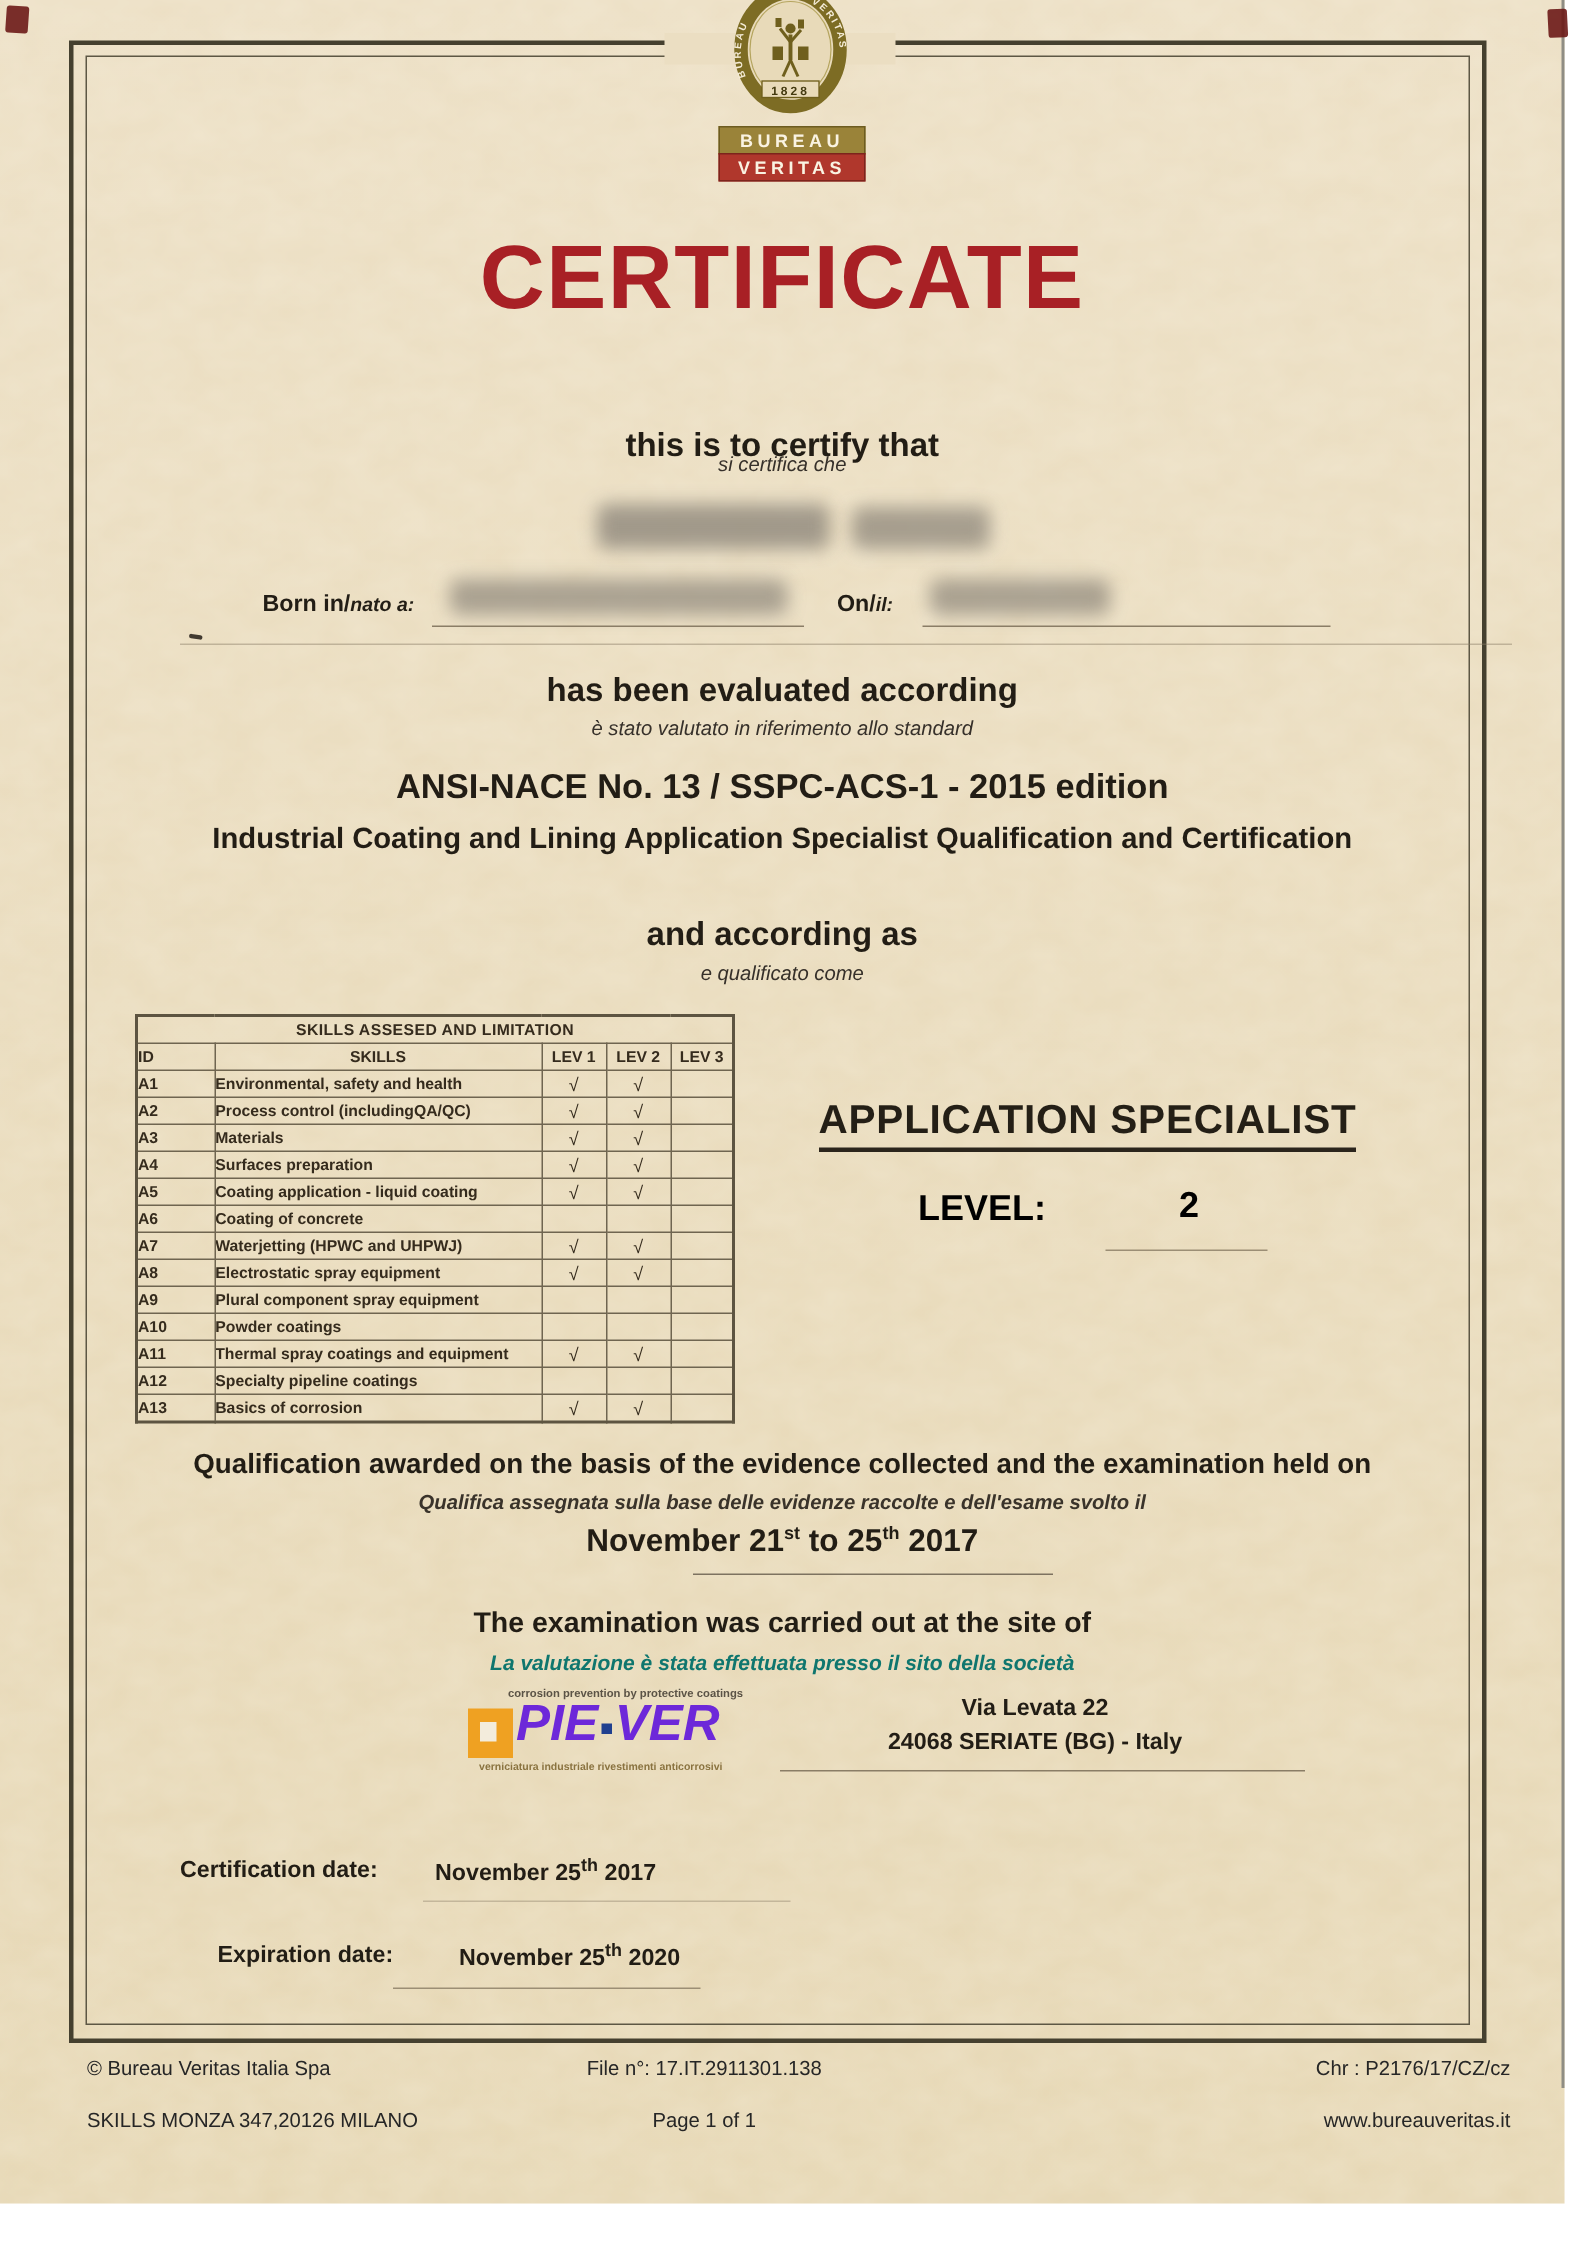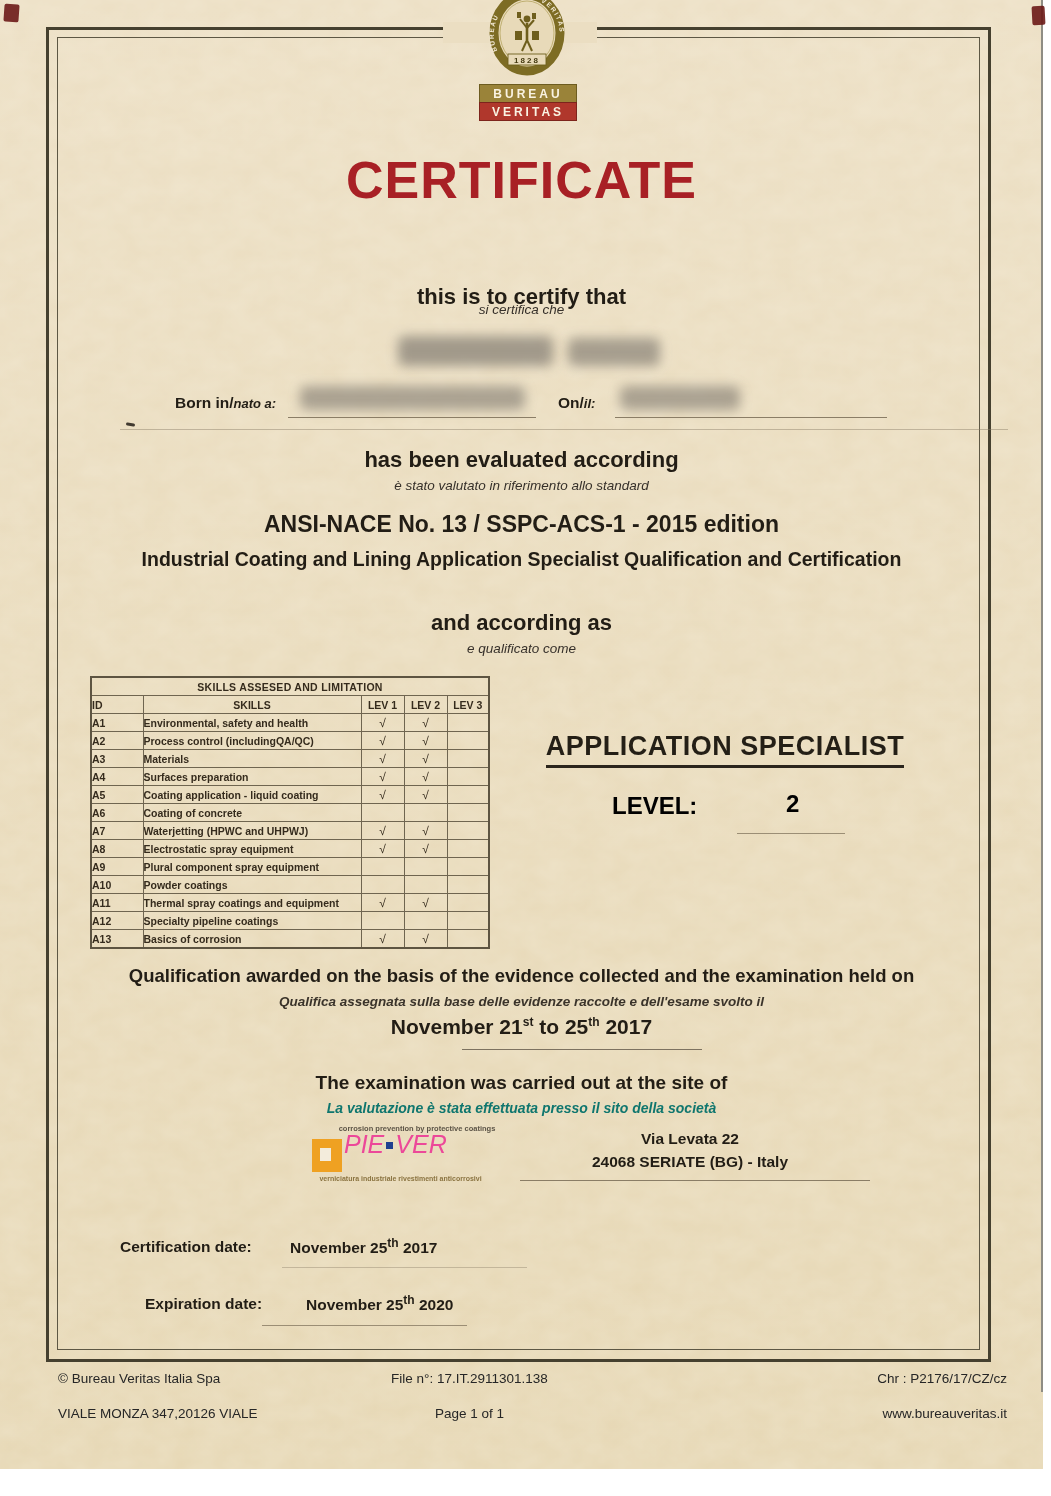--- a/index.html
+++ b/index.html
@@ -14,21 +14,21 @@
   .cm-tr{left:1032px;top:6px;width:13px;height:19px;transform:rotate(-3deg);}
   .frame-outer{position:absolute;left:46px;top:27px;width:939px;height:1329px;border:3px solid #45402f;}
   .frame-inner{position:absolute;left:57px;top:37px;width:921px;height:1311px;border:1px solid #5d5744;}
   .seal-mask{position:absolute;left:443px;top:22px;width:154px;height:21px;background:#ebdec2;}
   .seal{position:absolute;left:477px;top:0;}
   .band{position:absolute;left:479px;width:96px;height:17px;display:flex;align-items:center;justify-content:center;
         color:#faf3e2;font-weight:700;font-size:12px;letter-spacing:3px;}
   .band1{top:84px;background:#9a8339;border:1px solid #6d5c20;}
   .band2{top:102px;background:#b0372c;border:1px solid #7d241c;}
   .ctr{position:absolute;left:0;width:1043px;text-align:center;color:#221d15;}
-  .title{top:150px;font-size:52px;font-weight:700;letter-spacing:1px;color:#a82025;}
+  .title{top:150px;font-size:60px;font-weight:700;letter-spacing:1px;color:#a82025;}
   .h-en{font-weight:600;font-size:22px;}
   .h-it{font-style:italic;font-size:13.5px;color:#36302a;font-weight:500;}
   .certify-en{top:284px;}
   .certify-it{top:302px;}
   .blur-blob{position:absolute;background:#8f887c;border-radius:6px;filter:blur(6px);}
   .nb1{left:398px;top:336px;width:155px;height:30px;opacity:.8;}
   .nb2{left:568px;top:338px;width:92px;height:28px;opacity:.75;}
   .bb{left:300px;top:386px;width:225px;height:24px;opacity:.7;}
   .ob{left:620px;top:386px;width:120px;height:24px;opacity:.7;}
   .field-label{position:absolute;font-size:15.5px;font-weight:700;color:#221d15;}
@@ -59,21 +59,21 @@
   .level-value{position:absolute;left:786px;top:790px;font-size:24px;font-weight:700;}
   .award-en{top:965px;font-size:18.5px;font-weight:700;}
   .award-it{top:994px;font-size:13.5px;font-style:italic;font-weight:600;color:#3a332a;}
   .award-date{top:1015px;font-size:21px;font-weight:700;}
   .award-date sup,.datesup{font-size:12px;}
   .site-en{top:1072px;font-size:19px;font-weight:700;}
   .site-it{top:1100px;font-size:14px;font-style:italic;font-weight:600;color:#0f766e;}
   .pv-top{position:absolute;left:332px;top:1124px;width:170px;text-align:center;font-size:7.5px;color:#5b5346;font-weight:600;}
   .pv-square{position:absolute;left:312px;top:1139px;width:30px;height:33px;background:#efa122;}
   .pv-square .inner{position:absolute;left:8px;top:9px;width:11px;height:13px;background:#f3ecdc;}
-  .pv-text{position:absolute;left:344px;top:1130px;font-size:25px;font-weight:400;font-style:italic;color:#ec4899;letter-spacing:0;}
+  .pv-text{position:absolute;left:344px;top:1130px;font-size:34px;font-weight:700;font-style:italic;color:#6d28d9;letter-spacing:0;}
   .pv-dot{display:inline-block;width:7px;height:7px;background:#20408f;margin:0 2px 4px 2px;}
   .pv-bottom{position:absolute;left:308px;top:1175px;width:185px;text-align:center;font-size:7px;color:#8a7340;font-weight:600;}
   .addr{position:absolute;left:505px;width:370px;text-align:center;font-size:15.5px;font-weight:700;color:#221d15;}
   .addr1{top:1130px;} .addr2{top:1153px;}
   .date-label{position:absolute;font-size:15.5px;font-weight:700;color:#221d15;}
   .date-value{position:absolute;font-size:15.5px;font-weight:700;color:#221d15;}
   .footer-item{position:absolute;font-size:13.5px;color:#262626;}
   .f-c{left:0;width:939px;text-align:center;}
   .f-r{left:700px;width:307px;text-align:right;}
 </style>
@@ -311,16 +311,16 @@
 
   <div class="date-label" style="left:145px;top:1295px;">Expiration date:</div>
   <div class="date-value" style="left:290px;top:1293px;margin-left:16px;">
     <span>November 25</span><sup class="datesup">th</sup><span> 2020</span>
   </div>
   <div class="rule" style="left:262px;top:1325px;width:205px;border-top-color:#9b8e75;"></div>
 
   <div class="footer-item" style="left:58px;top:1371px;">© Bureau Veritas Italia Spa</div>
   <div class="footer-item f-c" style="top:1371px;">File n°: 17.IT.2911301.138</div>
   <div class="footer-item f-r" style="top:1371px;">Chr : P2176/17/CZ/cz</div>
-  <div class="footer-item" style="left:58px;top:1406px;">VIALE MONZA 347,20126 VIALE</div>
+  <div class="footer-item" style="left:58px;top:1406px;">SKILLS MONZA 347,20126 MILANO</div>
   <div class="footer-item f-c" style="top:1406px;">Page 1 of 1</div>
   <div class="footer-item f-r" style="top:1406px;">www.bureauveritas.it</div>
 </div>
 
 </body></html>

